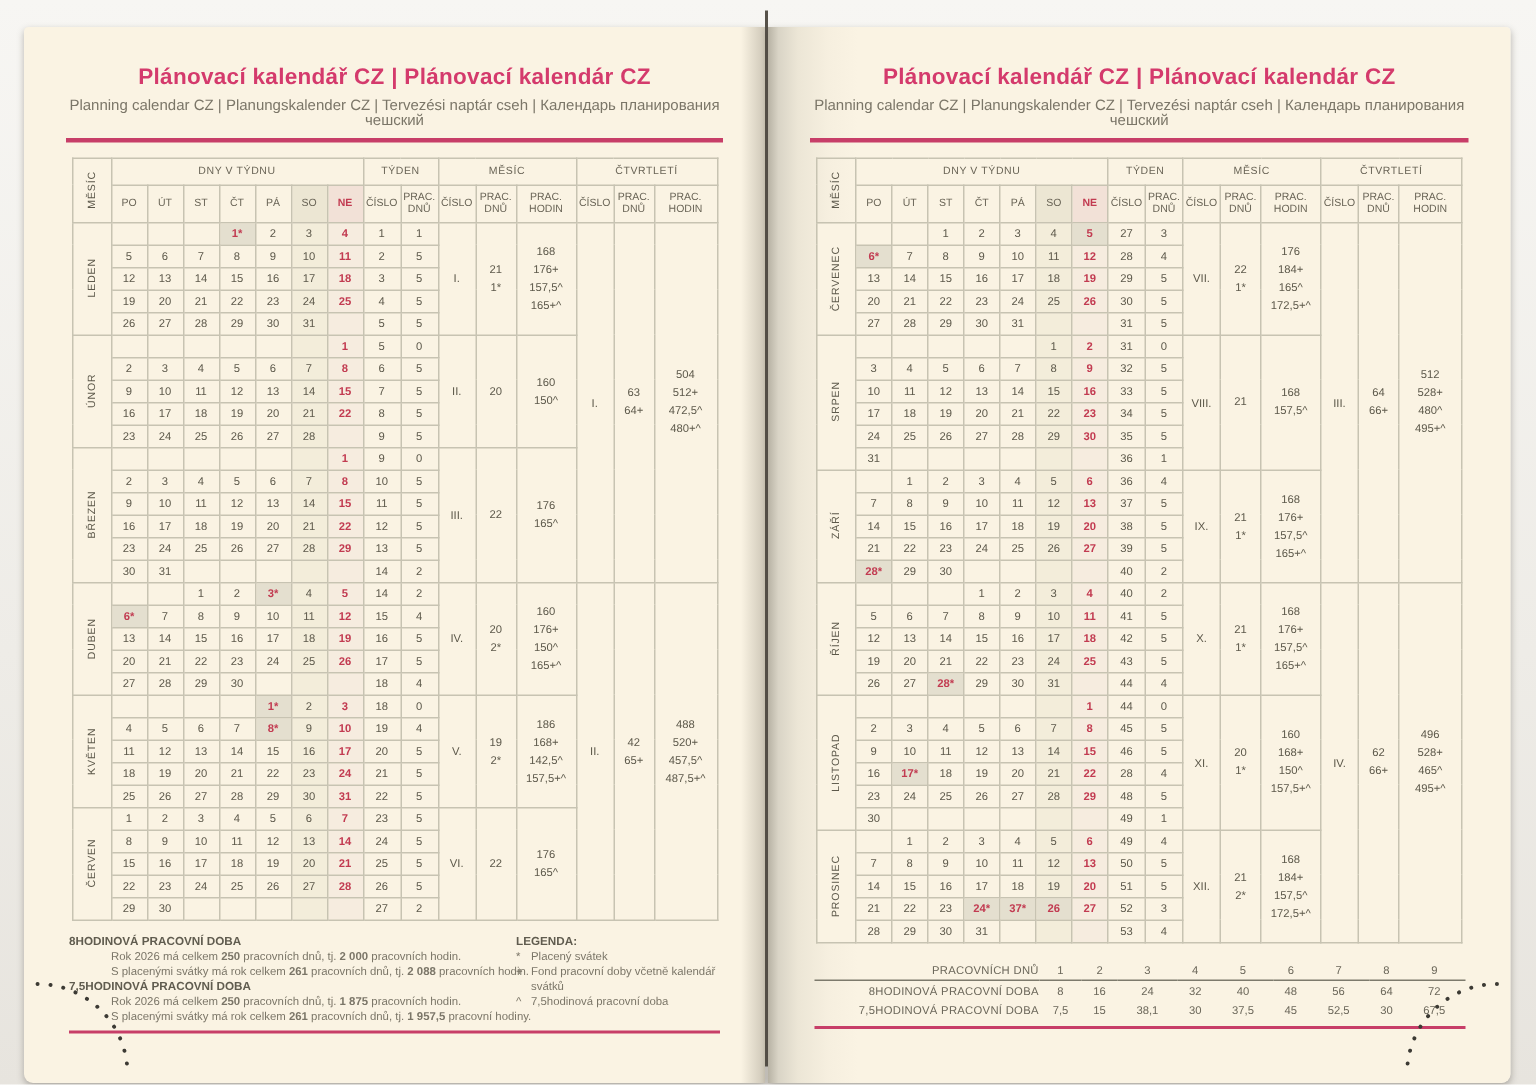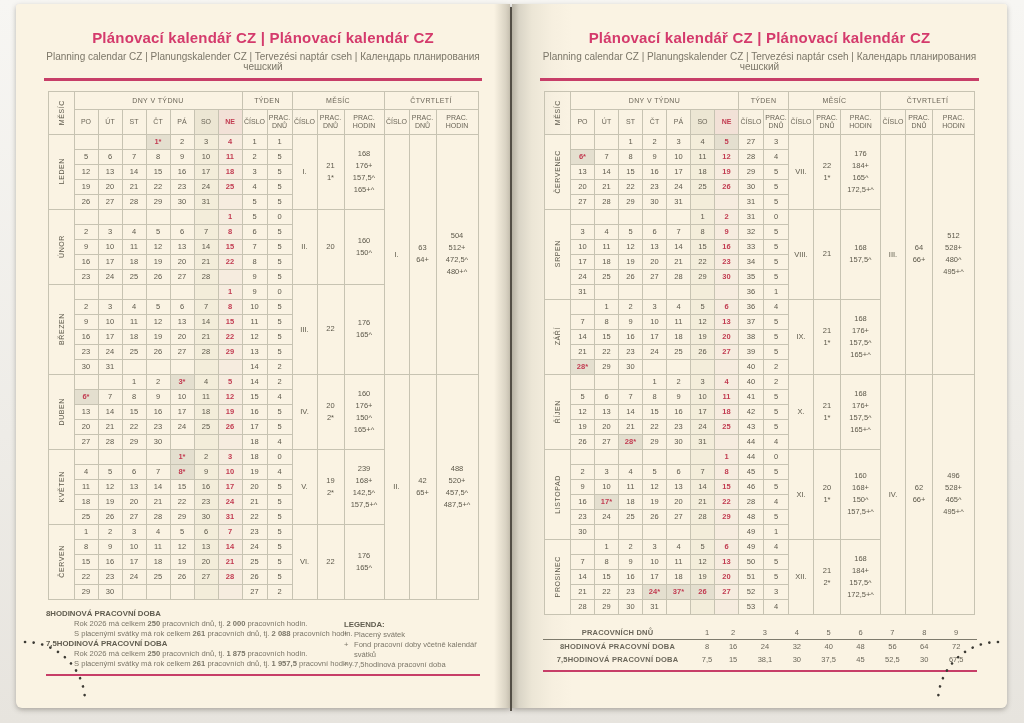--- a/index.html
+++ b/index.html
@@ -4,21 +4,21 @@
 <style>
   html,body{margin:0;padding:0;}
   body{
     width:1024px;height:723px;
     background:linear-gradient(180deg,#f7f6f3 0%,#eeecE7 60%,#e7e4de 100%);
     font-family:"Liberation Sans",sans-serif;
     position:relative;overflow:hidden;
     -webkit-font-smoothing:antialiased;
   }
   .page{
-    position:absolute;top:4px;height:704px;background:#faf3e3;
+    position:absolute;top:18px;height:704px;background:#faf3e3;
     box-shadow:0 2px 5px rgba(60,55,45,.35);
   }
   .page-left{left:16px;width:494px;border-radius:3px 0 0 6px;}
   .page-left::after{content:"";position:absolute;top:0;right:0;bottom:0;width:16px;
     background:linear-gradient(270deg,rgba(90,84,70,.28),rgba(90,84,70,0));pointer-events:none;}
   .page-right{left:512px;width:495px;border-radius:0 3px 6px 0;
     background:linear-gradient(90deg,#b7b2a4 0px,#d9d4c6 7px,#ece6d6 20px,#f6efdf 40px,#faf3e3 60px);}
   .spine-line{position:absolute;top:7px;left:510px;width:2px;height:704px;background:#57524a;}
   .page-inner{padding:25px 28px 0 28px;}
   .page-title{
@@ -49,28 +49,28 @@
     writing-mode:vertical-rl;transform:rotate(180deg);
     font-size:7px;letter-spacing:.6px;color:#5d594b;margin:0 auto;
   }
   .cal td.mcol div,.cal td.qcol div{line-height:12px;}
   
   .footer-left{width:434px;margin:9px auto 0 auto;display:flex;gap:12px;}
   .notes{width:282px;flex:none;white-space:nowrap;}
   .notes .nh{font-size:7.8px;font-weight:bold;color:#605c4f;line-height:10px;}
   .notes .nl{font-size:7.6px;color:#7b7668;line-height:10px;padding-left:28px;}
   .legend{flex:1;padding-left:4px;}
-  .legend .lh{font-size:7.8px;font-weight:bold;color:#605c4f;line-height:10px;margin-top:11px;}
+  .legend .lh{font-size:7.8px;font-weight:bold;color:#605c4f;line-height:10px;}
   .legend .li{display:flex;font-size:7.6px;color:#7b7668;line-height:10px;}
   .legend .sym{width:10px;flex:none;}
   .bottom-rule{height:2.5px;background:#c73e68;width:434px;margin:4px auto 0 auto;}
   
   .ftab{width:434px;margin:11px auto 0 auto;border-collapse:collapse;}
   .ftab td{font-size:7.5px;color:#6b675a;height:13px;padding:0;}
-  .ftab td.lbl{text-align:center;font-weight:bold;letter-spacing:.2px;width:150px;}
+  .ftab td.lbl{text-align:right;font-weight:normal;letter-spacing:.2px;width:150px;}
   .ftab td.val{text-align:center;}
   .ftab tr.hdr td{border-bottom:1.5px solid #7d7a6c;}
   
   .arc{position:absolute;pointer-events:none;}
   .arc-bl{left:6px;bottom:4px;}
   .arc-br{right:6px;bottom:4px;}
 </style>
 </head>
 <body>
 
@@ -443,21 +443,21 @@
               <td class="sat">2</td>
               <td class="sun">3</td>
               <td>18</td>
               <td>0</td>
               <td class="mcol" rowspan="5">V.</td>
               <td class="mcol" rowspan="5">
                 <div>19</div>
                 <div>2*</div>
               </td>
               <td class="mcol" rowspan="5">
-                <div>239</div>
+                <div>186</div>
                 <div>168+</div>
                 <div>142,5^</div>
                 <div>157,5+^</div>
               </td>
             </tr>
             <tr>
               <td class="">4</td>
               <td class="">5</td>
               <td class="">6</td>
               <td class="">7</td>

